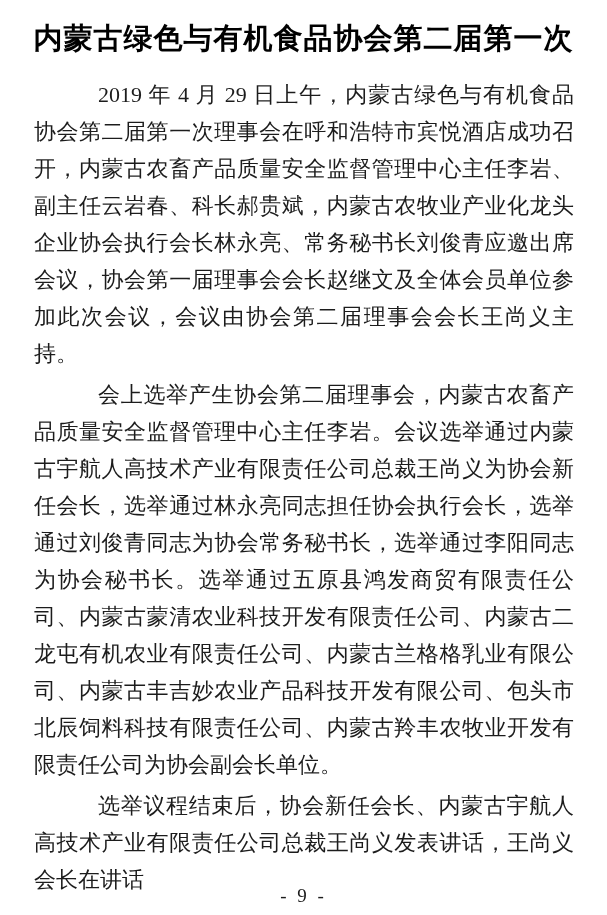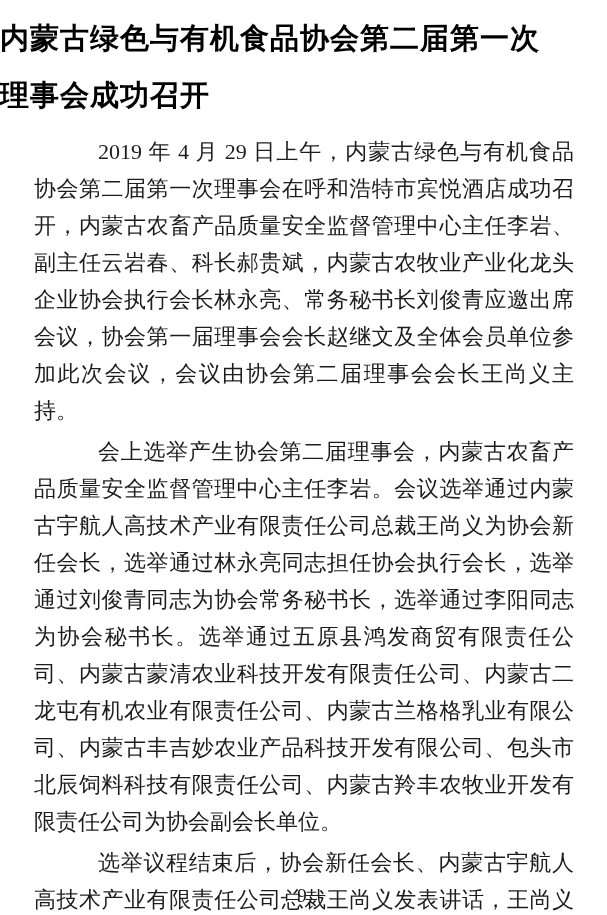--- a/index.html
+++ b/index.html
@@ -13,20 +13,21 @@
     height: 915px;
     background: #ffffff;
     overflow: hidden;
     font-family: "Liberation Serif", "DejaVu Serif", serif;
     color: #1c1c1c;
     box-sizing: border-box;
   }
   .doc-title {
     margin: 0;
     padding-top: 10px;
+    text-align: center;
     font-size: 29px;
     line-height: 57px;
     font-weight: bold;
     color: #000000;
     letter-spacing: 1px;
   }
   .doc-title .title-line {
     display: block;
   }
   .doc-body {
@@ -52,21 +53,20 @@
     color: #1c1c1c;
   }
 </style>
 </head>
 <body>
 
 <div class="page">
 
   <h1 class="doc-title">
     <span class="title-line">内蒙古绿色与有机食品协会第二届第一次</span>
-    <span class="title-line">理事会成功召开</span>
   </h1>
 
   <div class="doc-body">
     <p>2019 年 4 月 29 日上午，内蒙古绿色与有机食品协会第二届第一次理事会在呼和浩特市宾悦酒店成功召开，内蒙古农畜产品质量安全监督管理中心主任李岩、副主任云岩春、科长郝贵斌，内蒙古农牧业产业化龙头企业协会执行会长林永亮、常务秘书长刘俊青应邀出席会议，协会第一届理事会会长赵继文及全体会员单位参加此次会议，会议由协会第二届理事会会长王尚义主持。</p>
     <p>会上选举产生协会第二届理事会，内蒙古农畜产品质量安全监督管理中心主任李岩。会议选举通过内蒙古宇航人高技术产业有限责任公司总裁王尚义为协会新任会长，选举通过林永亮同志担任协会执行会长，选举通过刘俊青同志为协会常务秘书长，选举通过李阳同志为协会秘书长。选举通过五原县鸿发商贸有限责任公司、内蒙古蒙清农业科技开发有限责任公司、内蒙古二龙屯有机农业有限责任公司、内蒙古兰格格乳业有限公司、内蒙古丰吉妙农业产品科技开发有限公司、包头市北辰饲料科技有限责任公司、内蒙古羚丰农牧业开发有限责任公司为协会副会长单位。</p>
     <p>选举议程结束后，协会新任会长、内蒙古宇航人高技术产业有限责任公司总裁王尚义发表讲话，王尚义会长在讲话</p>
   </div>
 
   <div class="page-footer">- 9 -</div>
 

